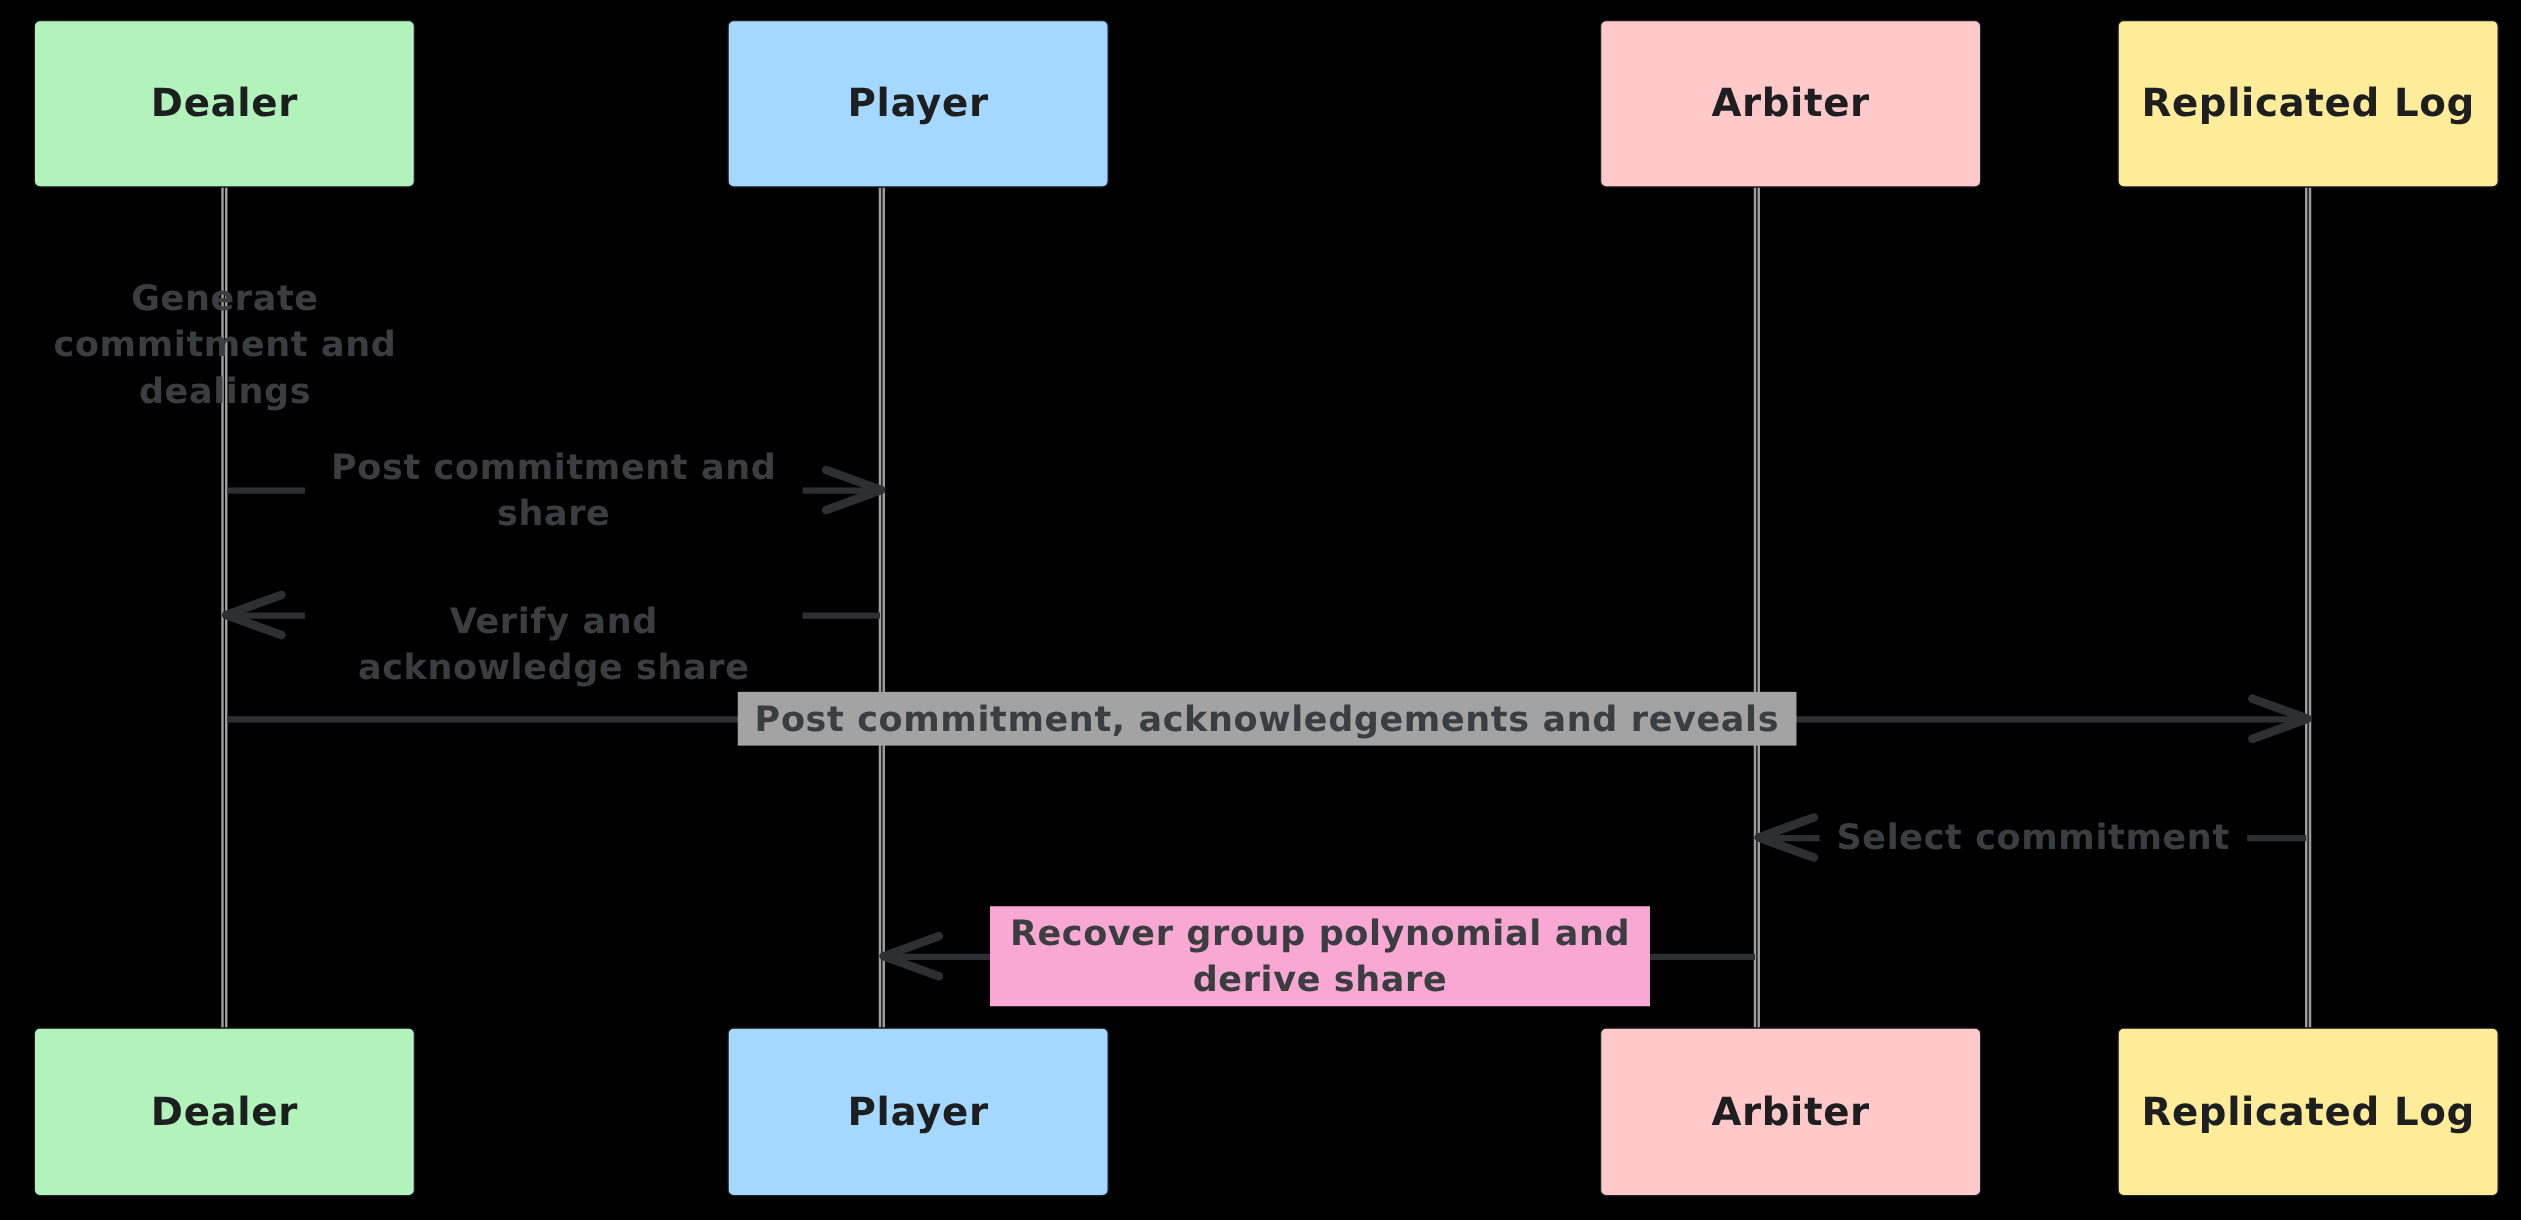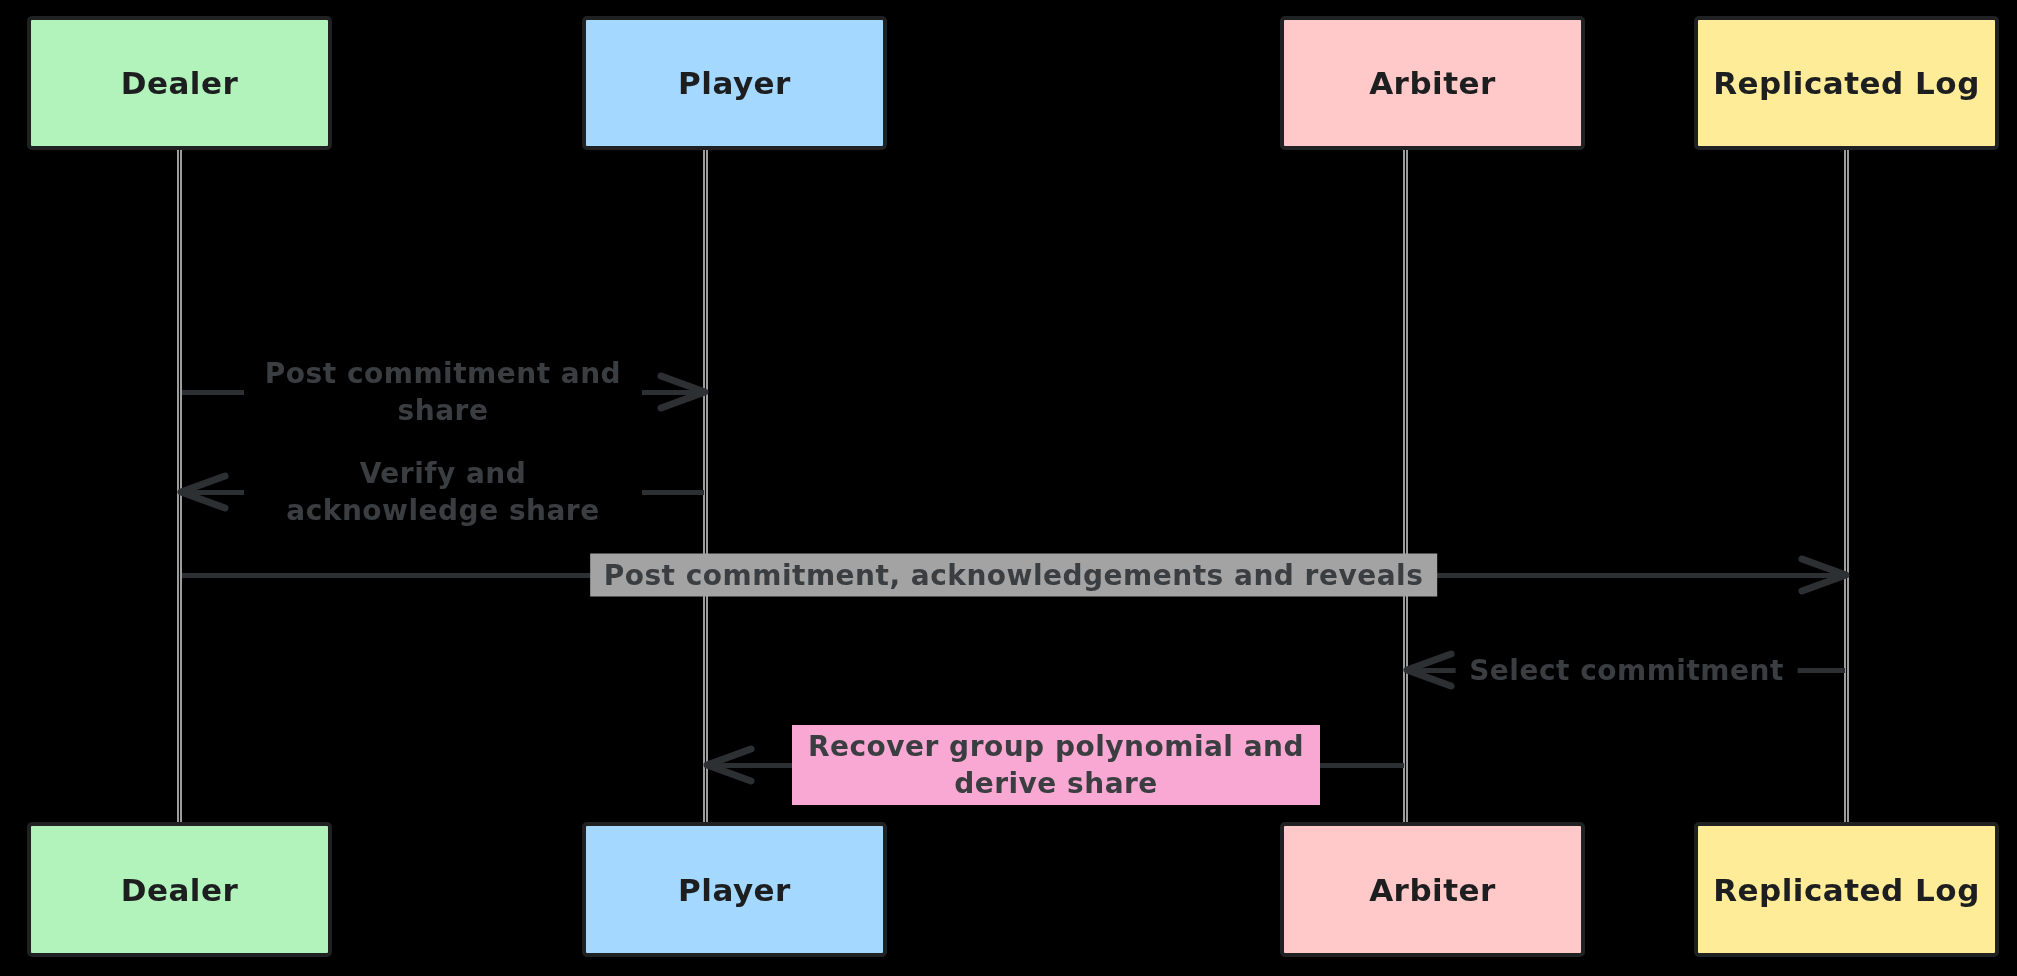--- a/index.html
+++ b/index.html
@@ -3,21 +3,21 @@
 <meta charset="utf-8">
 <style>
   html,body{margin:0;padding:0;background:#000;}
   .canvas{
     position:relative;width:2017px;height:976px;background:#000;
     font-family:"DejaVu Sans",sans-serif;overflow:hidden;
   }
   
   .actor{
     position:absolute;width:305px;height:134px;box-sizing:border-box;
-    border:4px solid #1d4ed8;border-radius:5px;
+    border:1px solid #1d4ed8;border-radius:5px;
     display:flex;align-items:center;justify-content:center;z-index:10;
   }
   .actor .actor-label{
     font-size:31px;font-weight:600;letter-spacing:.5px;white-space:nowrap;
   }
   .row-top{top:16px;}
   .row-bottom{top:822px;height:135px;}
   .col-dealer{left:27px;}
   .col-player{left:582px;align-items:center;}
   .col-arbiter{left:1280px;}
@@ -88,35 +88,36 @@
   <div class="actor row-bottom col-player" style="background-color: rgb(165, 216, 255); border-color: rgb(31, 33, 35);">
     <span class="actor-label" style="color: rgb(28, 30, 32);">Player</span>
   </div>
   <div class="actor row-bottom col-arbiter" style="background-color: rgb(255, 201, 201); border-color: rgb(31, 33, 35);">
     <span class="actor-label" style="color: rgb(28, 30, 32);">Arbiter</span>
   </div>
   <div class="actor row-bottom col-replog" style="background-color: rgb(255, 236, 153); border-color: rgb(31, 33, 35);">
     <span class="actor-label" style="color: rgb(28, 30, 32);">Replicated Log</span>
   </div>
 
+  <div class="note note-generate" style="color: rgb(59, 62, 65);">Generate commitment and dealings</div>
 
   <div class="msg msg-send" style="color: rgb(44, 48, 51);">
     <div class="shaft"></div>
     <svg class="head head-right" viewBox="0 0 56 40">
       <path d="M6 4 L50 20 L6 36" fill="none" stroke="currentColor" stroke-width="7" stroke-linecap="round" stroke-linejoin="round"></path>
     </svg>
     <div class="msg-label" style="color: rgb(59, 62, 65); background-color: rgb(0, 0, 0);">Post commitment and share</div>
   </div>
 
   <div class="msg msg-verify" style="color: rgb(44, 48, 51);">
     <div class="shaft"></div>
     <svg class="head head-left" viewBox="0 0 56 40">
       <path d="M50 4 L6 20 L50 36" fill="none" stroke="currentColor" stroke-width="7" stroke-linecap="round" stroke-linejoin="round"></path>
     </svg>
-    <div class="msg-label" style="color: rgb(59, 62, 65); background-color: rgb(0, 0, 0);">Verify and acknowledge share</div>
+    <div class="msg-label" style="color: rgb(59, 62, 65); background-color: rgb(0, 0, 0); margin-top: 23px;">Verify and acknowledge share</div>
   </div>
 
   <div class="msg msg-post" style="color: rgb(44, 48, 51);">
     <div class="shaft"></div>
     <svg class="head head-right" viewBox="0 0 56 40">
       <path d="M6 4 L50 20 L6 36" fill="none" stroke="currentColor" stroke-width="7" stroke-linecap="round" stroke-linejoin="round"></path>
     </svg>
     <div class="msg-label nowrap" style="color: rgb(59, 62, 65); background-color: #a3a3a3;">Post commitment, acknowledgements and reveals</div>
   </div>
 

